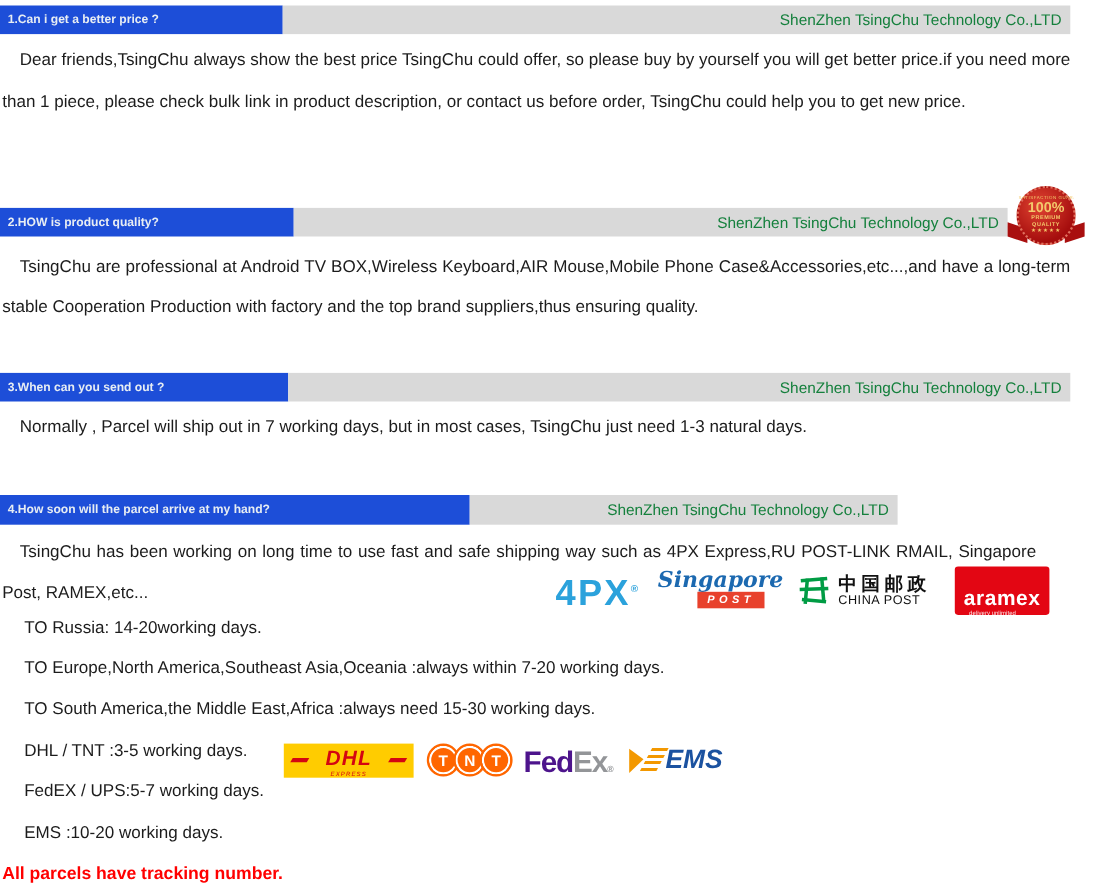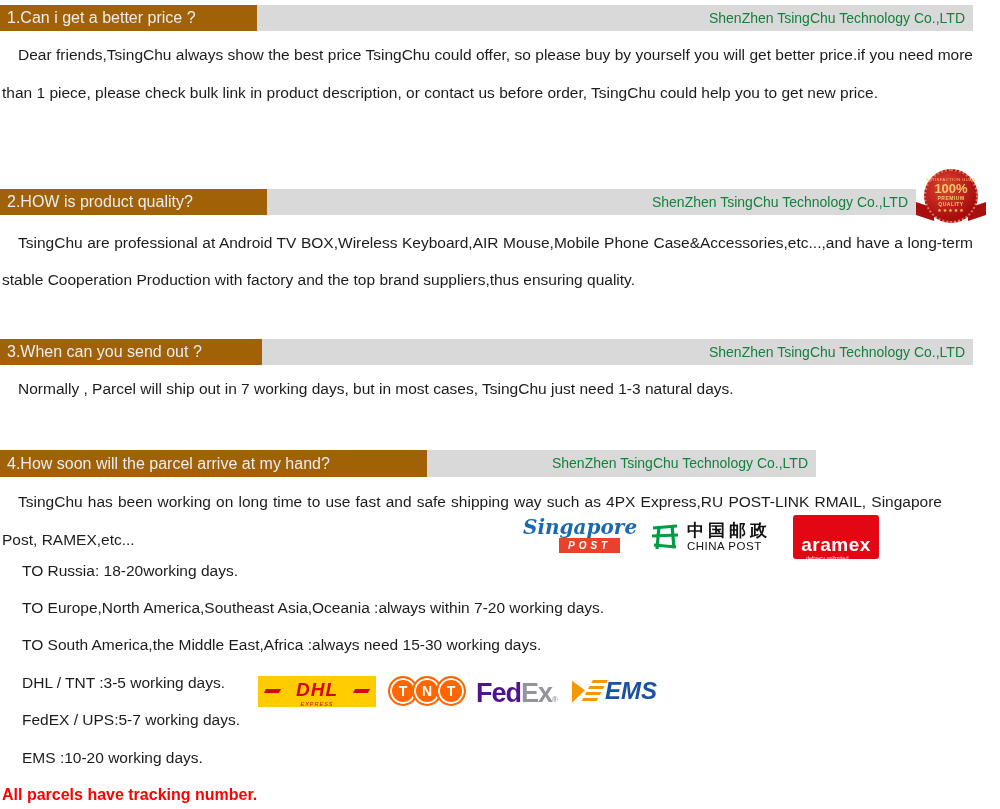--- a/index.html
+++ b/index.html
@@ -3,21 +3,21 @@
 <meta charset="utf-8">
 <style>
   html,body{margin:0;padding:0;background:#ffffff;}
   .canvas{
     position:relative;width:1000px;height:809px;background:#ffffff;overflow:hidden;
     font-family:"Liberation Sans", sans-serif;color:#1c1c1c;
   }
   
   .bar{position:absolute;left:0;display:flex;height:26px;}
   .bar-blue{
-    background:#a16207;color:#E7EDF3;font-weight:400;font-size:16px;line-height:26px;
+    background:#1d4ed8;color:#E7EDF3;font-weight:700;font-size:11px;line-height:26px;
     padding-left:7px;box-sizing:border-box;white-space:nowrap;flex:0 0 auto;
   }
   .bar-gray{
     background:#D9D9D9;flex:1;text-align:right;color:#15803d;font-size:14px;
     line-height:26px;padding-right:8px;box-sizing:border-box;white-space:nowrap;
   }
   #hdr1{top:5px;width:973px;}   #hdr1 .bar-blue{width:257px;}
   #hdr2{top:189px;width:916px;} #hdr2 .bar-blue{width:267px;}
   #hdr3{top:339px;width:973px;} #hdr3 .bar-blue{width:262px;}
   #hdr4{top:450px;width:816px;height:27px;} #hdr4 .bar-blue{width:427px;line-height:27px;}
@@ -127,20 +127,21 @@
   <div class="para" id="para3">Normally , Parcel will ship out in 7 working days, but in most cases, TsingChu just need 1-3 natural days.</div>
 
   <div class="bar" id="hdr4">
     <div class="bar-blue">4.How soon will the parcel arrive at my hand?</div>
     <div class="bar-gray">ShenZhen TsingChu  Technology Co.,LTD</div>
   </div>
 
   <div class="para" id="para4">TsingChu has been working on long time to use fast and safe shipping way such as 4PX Express,RU POST-LINK RMAIL, Singapore Post, RAMEX,etc...</div>
 
   <div class="logo-row1">
+    <div class="fourpx"><span>4PX</span><span class="reg">®</span></div>
     <div class="sgpost">
       <div class="sg-script">Singapore</div>
       <div class="sg-post">POST</div>
     </div>
     <div class="chinapost">
       <svg width="32" height="28" viewBox="0 0 32 28">
         <g fill="none" stroke="#009C44" stroke-width="3.2">
           <path d="M4 5 L28 3"></path>
           <path d="M3 13 L29 12"></path>
           <path d="M5 22 L27 24"></path>
@@ -152,21 +153,21 @@
         <div class="cp-cn">中国邮政</div>
         <div class="cp-en">CHINA POST</div>
       </div>
     </div>
     <div class="aramex">
       <div class="ax-name">aramex</div>
       <div class="ax-tag">delivery unlimited</div>
     </div>
   </div>
 
-  <div class="toline" id="to0">TO Russia: 18-20working days.</div>
+  <div class="toline" id="to0">TO Russia: 14-20working days.</div>
   <div class="toline" id="to1">TO Europe,North America,Southeast Asia,Oceania :always within 7-20 working days.</div>
   <div class="toline" id="to2">TO South America,the Middle East,Africa :always need 15-30 working days.</div>
   <div class="toline" id="to3">DHL / TNT :3-5 working days.</div>
   <div class="toline" id="to4">FedEX / UPS:5-7 working days.</div>
   <div class="toline" id="to5">EMS :10-20 working days.</div>
 
   <div class="logo-row2">
     <div class="dhl">
       <div class="dhl-dash d-left"></div>
       <div class="dhl-name">DHL</div>

